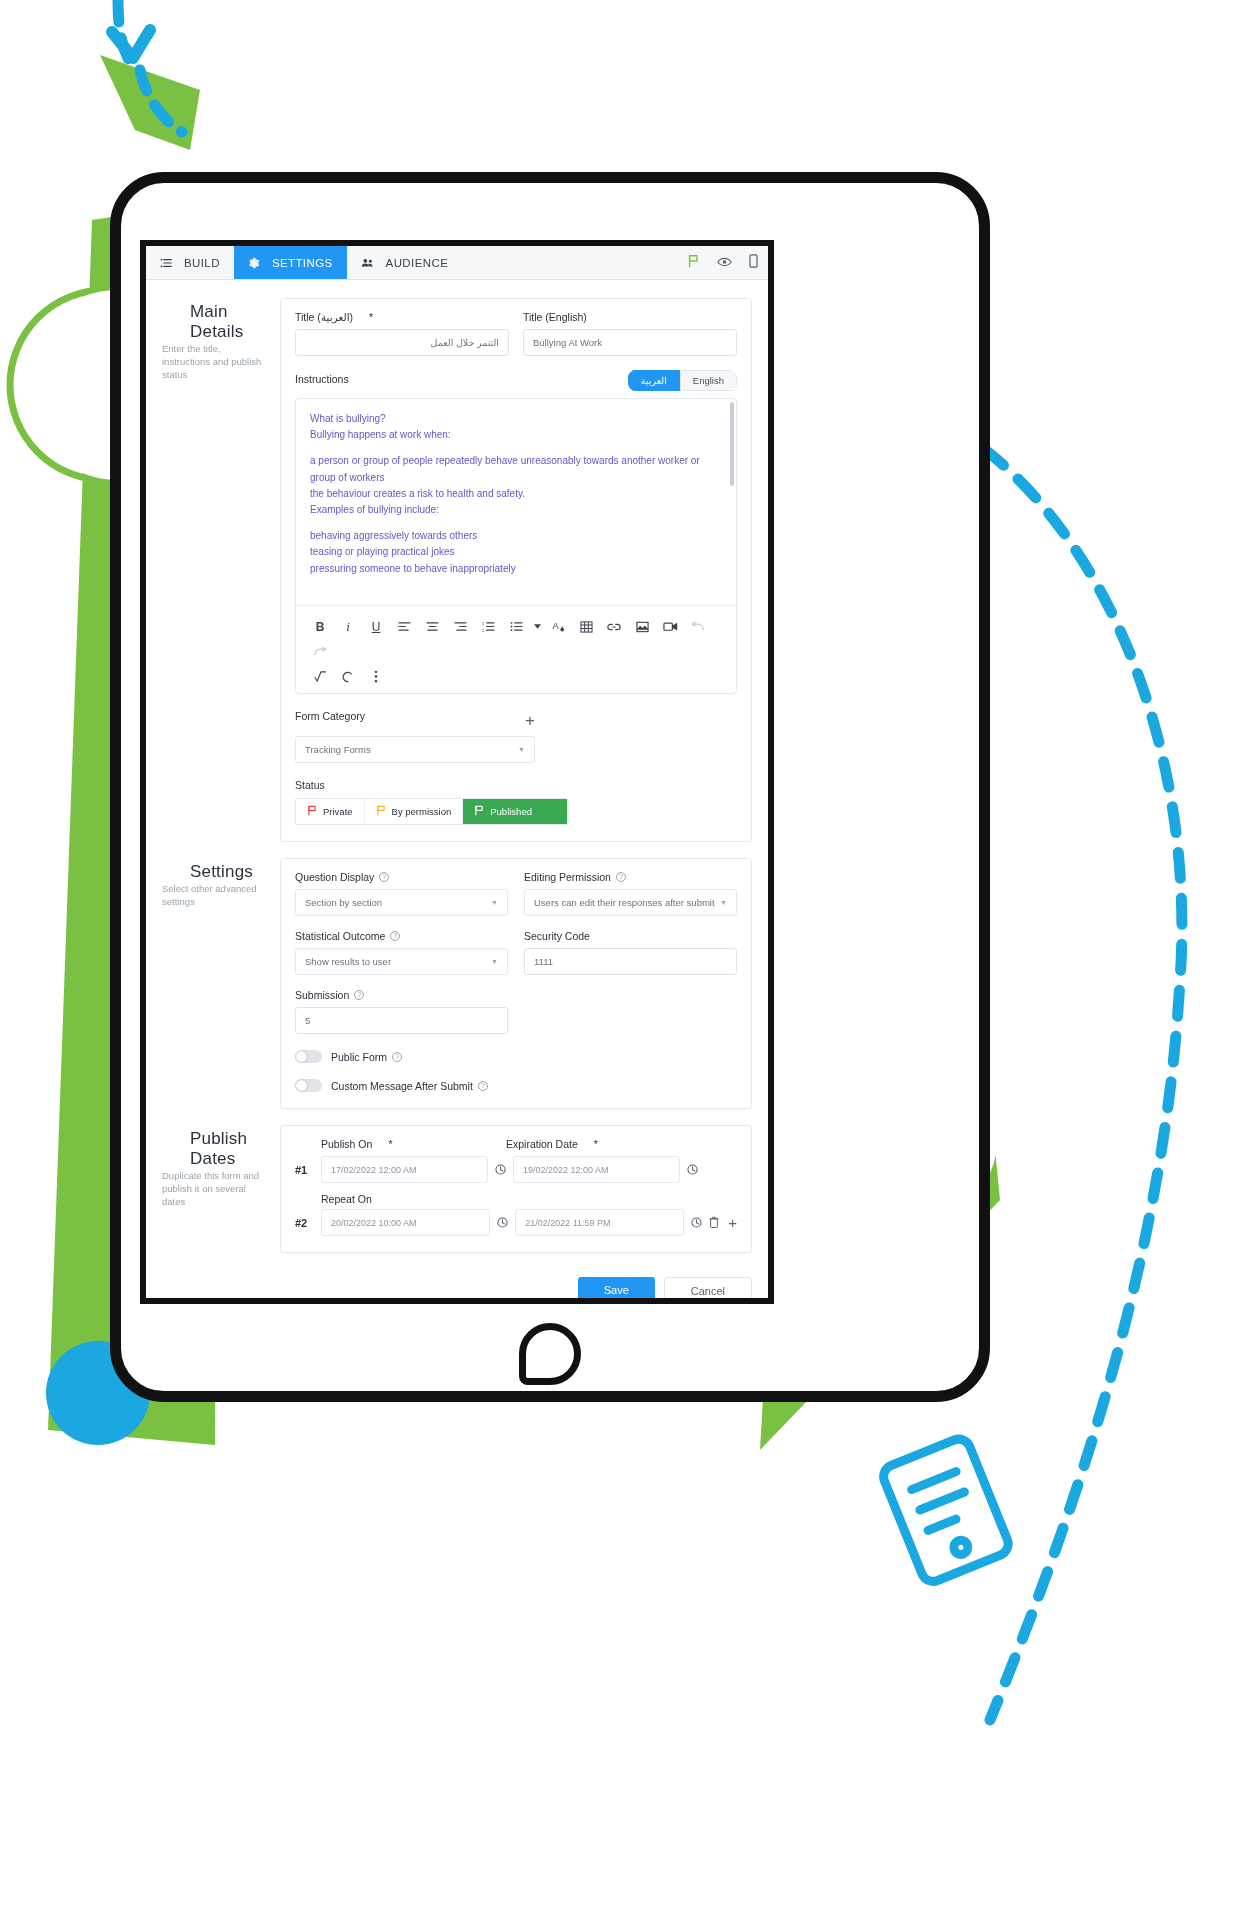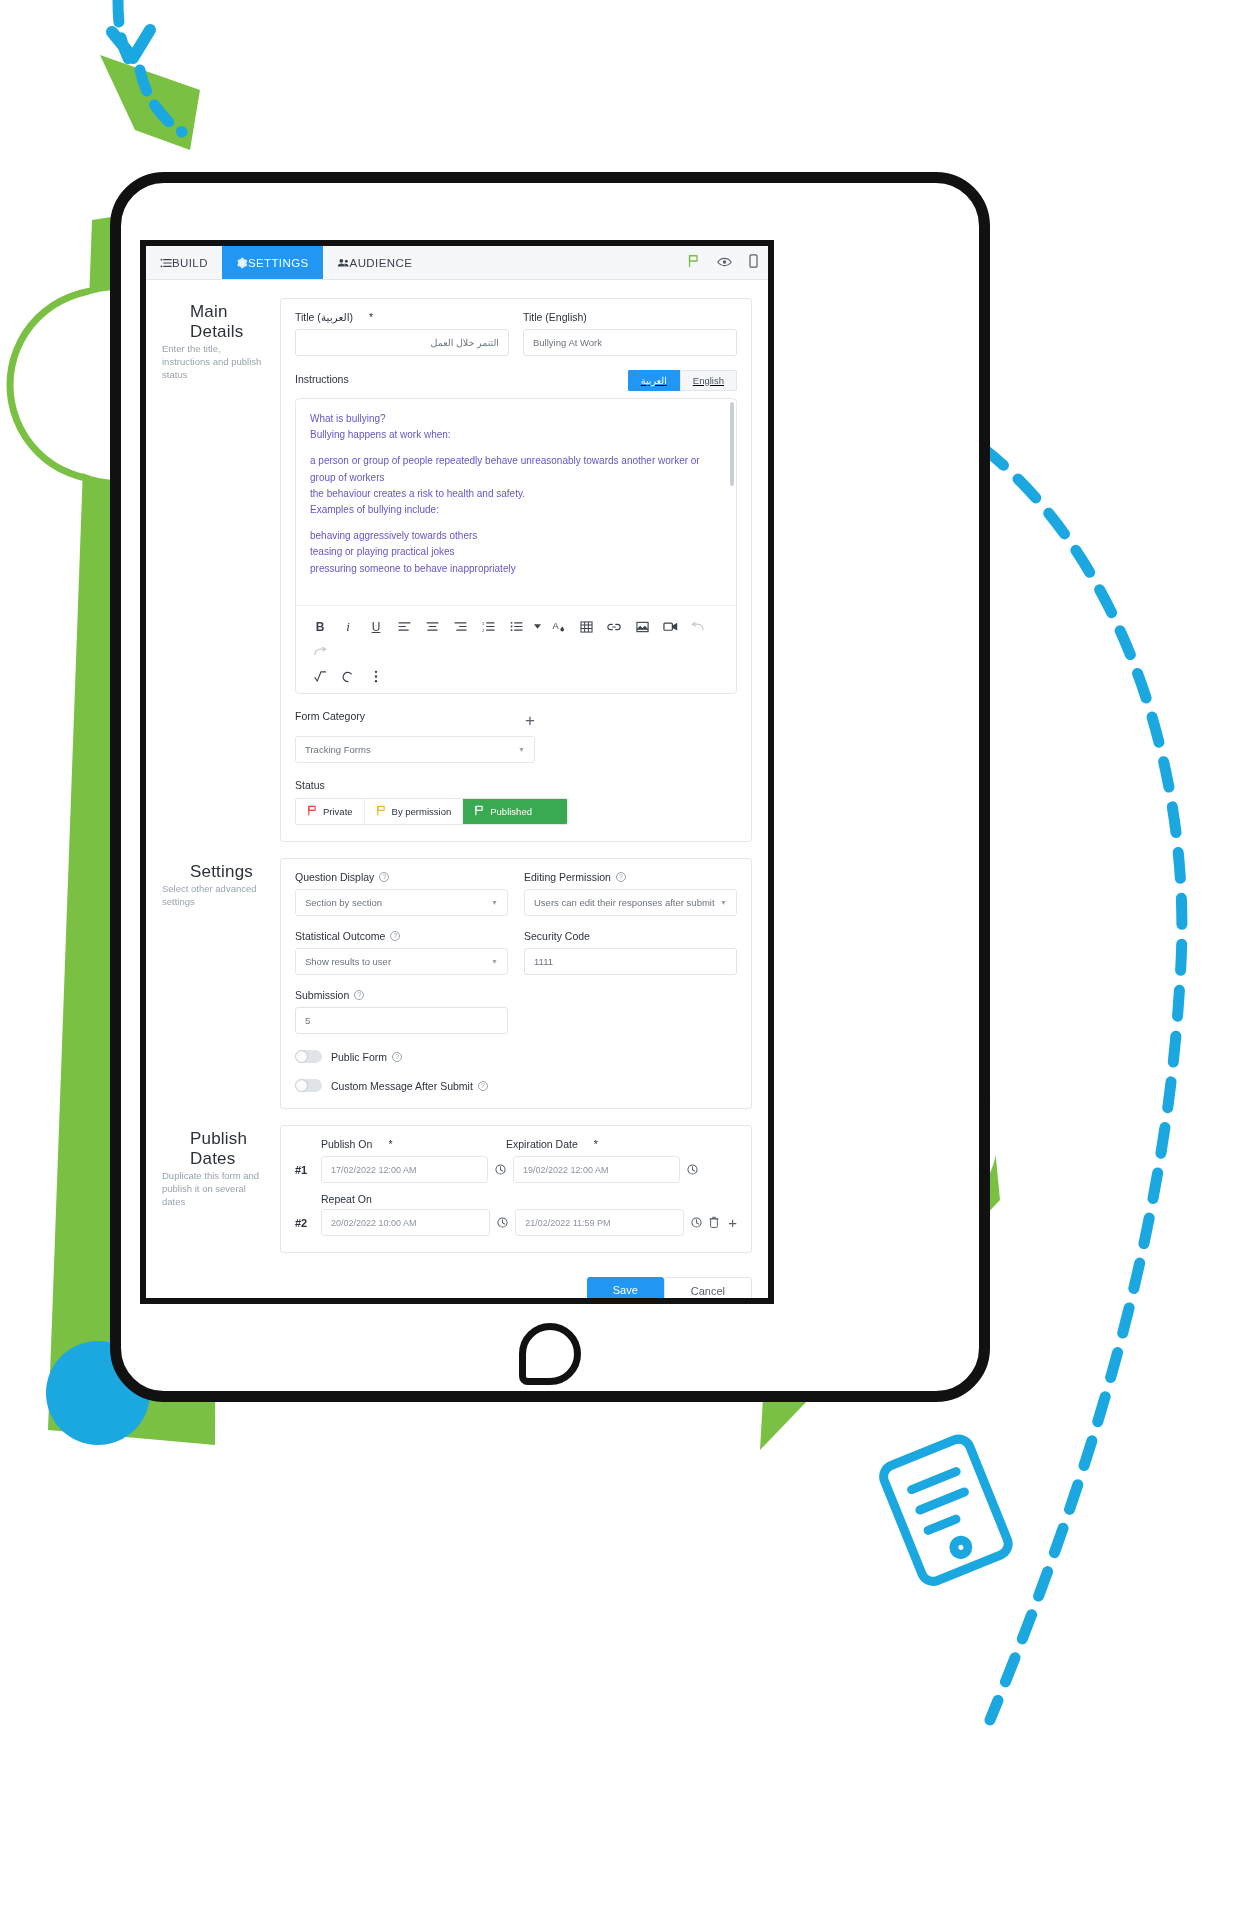--- a/index.html
+++ b/index.html
@@ -37,21 +37,21 @@
 
   
   .app { width: 100%; height: 100%; background: #ffffff; display:flex; flex-direction:column; }
 
   .tabbar {
     height: 34px; background: #f5f7f9;
     border-bottom: 1px solid #e2e6ea;
     display: flex; align-items: stretch; flex: none;
   }
   .tab {
-    display: flex; align-items: center; gap: 0;
+    display: flex; align-items: center; gap: 12px;
     padding: 0 14px; font-size: 11.5px; letter-spacing: .4px;
     color: #3a4250; cursor: pointer; white-space: nowrap;
   }
   .tab.active { background: #2196f3; color: #fff; }
   .tab .ic { display:inline-flex; }
   .tabbar-spacer { flex: 1; }
   .tabbar-icons { display: flex; align-items: center; gap: 17px; padding: 0 10px; }
 
   .content {
     flex: 1; overflow: hidden; padding: 18px 16px 0 16px;
@@ -78,21 +78,21 @@
   }
   .inp.rtl { justify-content: flex-start; direction: rtl; }
   .help {
     display:inline-flex; width:10px; height:10px; border:1px solid #9aa3ad; border-radius:50%;
     color:#9aa3ad; font-size:7.5px; align-items:center; justify-content:center; line-height:1;
   }
 
   
   .instr-head { display:flex; align-items:center; margin-top: 14px; }
   .instr-head .lbl { margin-bottom: 4px; }
-  .langtoggle { margin-left: auto; display: flex; border-radius: 2px; overflow: hidden; text-decoration: underline; }
+  .langtoggle { margin-left: auto; display: flex; border-radius: 8px; overflow: hidden; }
   .langbtn {
     font-size: 9.5px; padding: 4px 12px; background:#f4f6f8; color:#4a5260;
     border:1px solid #e2e6ea; cursor:pointer;
   }
   .langbtn.active { background: #2196f3; color: #fff; border-color:#2196f3; }
 
   .editor {
     margin-top: 7px; border: 1px solid #e4e7eb; border-radius: 4px;
     height: 296px; display:flex; flex-direction:column; position:relative; overflow:hidden;
   }
@@ -155,21 +155,21 @@
   .pd-row { display:flex; align-items:center; gap: 6px; margin-top: 2px; }
   .pd-num { width: 20px; font-size: 11px; font-weight: bold; color:#2b323c; flex:none; }
   .pd-inp {
     flex: 1; height: 27px; border:1px solid #e4e7eb; border-radius:3px;
     display:flex; align-items:center; padding:0 9px; font-size:9px; color:#8c94a0;
   }
   .clock { width:13px; flex:none; color:#5a626d; display:flex; justify-content:center; }
   .repeat-lbl { font-size:10.5px; color:#2b323c; margin: 10px 0 4px 26px; }
   .pd-actions { display:flex; gap:9px; align-items:center; }
 
-  .footer { display:flex; justify-content:flex-end; padding: 8px 0 14px 0; }
+  .footer { display:flex; justify-content:flex-end; gap:9px; padding: 8px 0 14px 0; }
   .btn { font-size:11px; padding: 7px 26px; border-radius:3px; cursor:pointer; }
   .btn.primary { background:#2196f3; color:#fff; }
   .btn.ghost { background:#fff; color:#5a626d; border:1px solid #e0e3e7; }
 </style>
 </head>
 <body>
 
 <div id="root">
 
   <svg class="deco-layer" viewBox="0 0 1253 1920">

